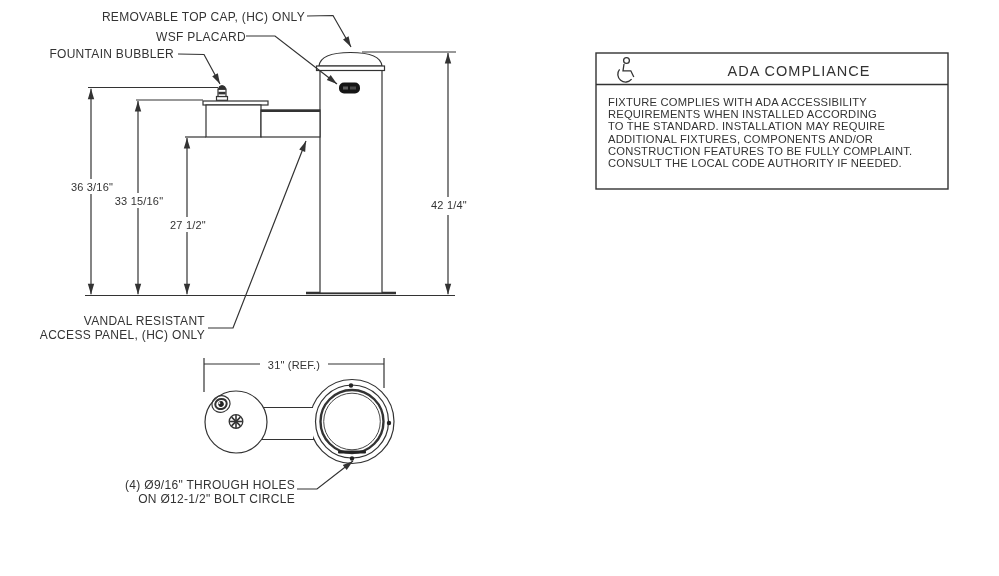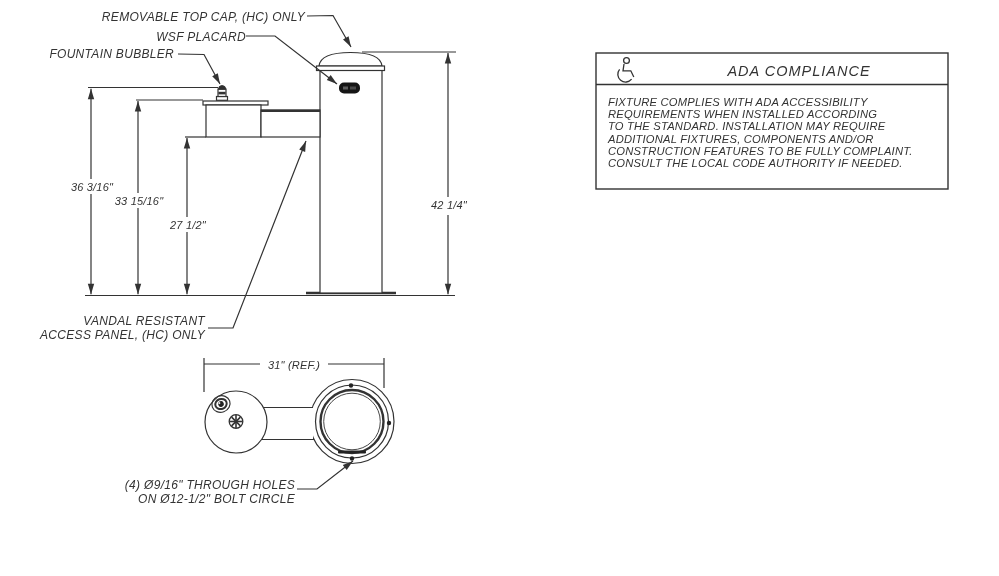--- a/index.html
+++ b/index.html
@@ -1,17 +1,17 @@
 <!DOCTYPE html>
 <html><head>
 <meta charset="utf-8">
 <style>
   html,body{margin:0;padding:0;background:#fff;}
   #page{position:relative;width:999px;height:516px;background:#ffffff;overflow:hidden;
-        font-family:"Liberation Sans", sans-serif;font-style:italic;}
+        font-family:"Liberation Sans", sans-serif;}
   svg{position:absolute;left:0;top:0;}
   .ln{stroke:#333;stroke-width:1.2;fill:none;stroke-linecap:butt;}
   .thick{stroke:#333;stroke-width:2.5;fill:none;}
   .shape{stroke:#333;stroke-width:1.2;fill:#fff;}
   .t{fill:#333;font-family:"Liberation Sans", sans-serif;}
   .callout{font-size:12px;letter-spacing:.3px;}
   .dim{font-size:11px;letter-spacing:.2px;}
   .ada-title{font-size:14.5px;letter-spacing:1px;}
   .ada-body{font-size:11.2px;letter-spacing:.2px;}
   .model{font-size:21.5px;font-weight:bold;letter-spacing:.5px;}

